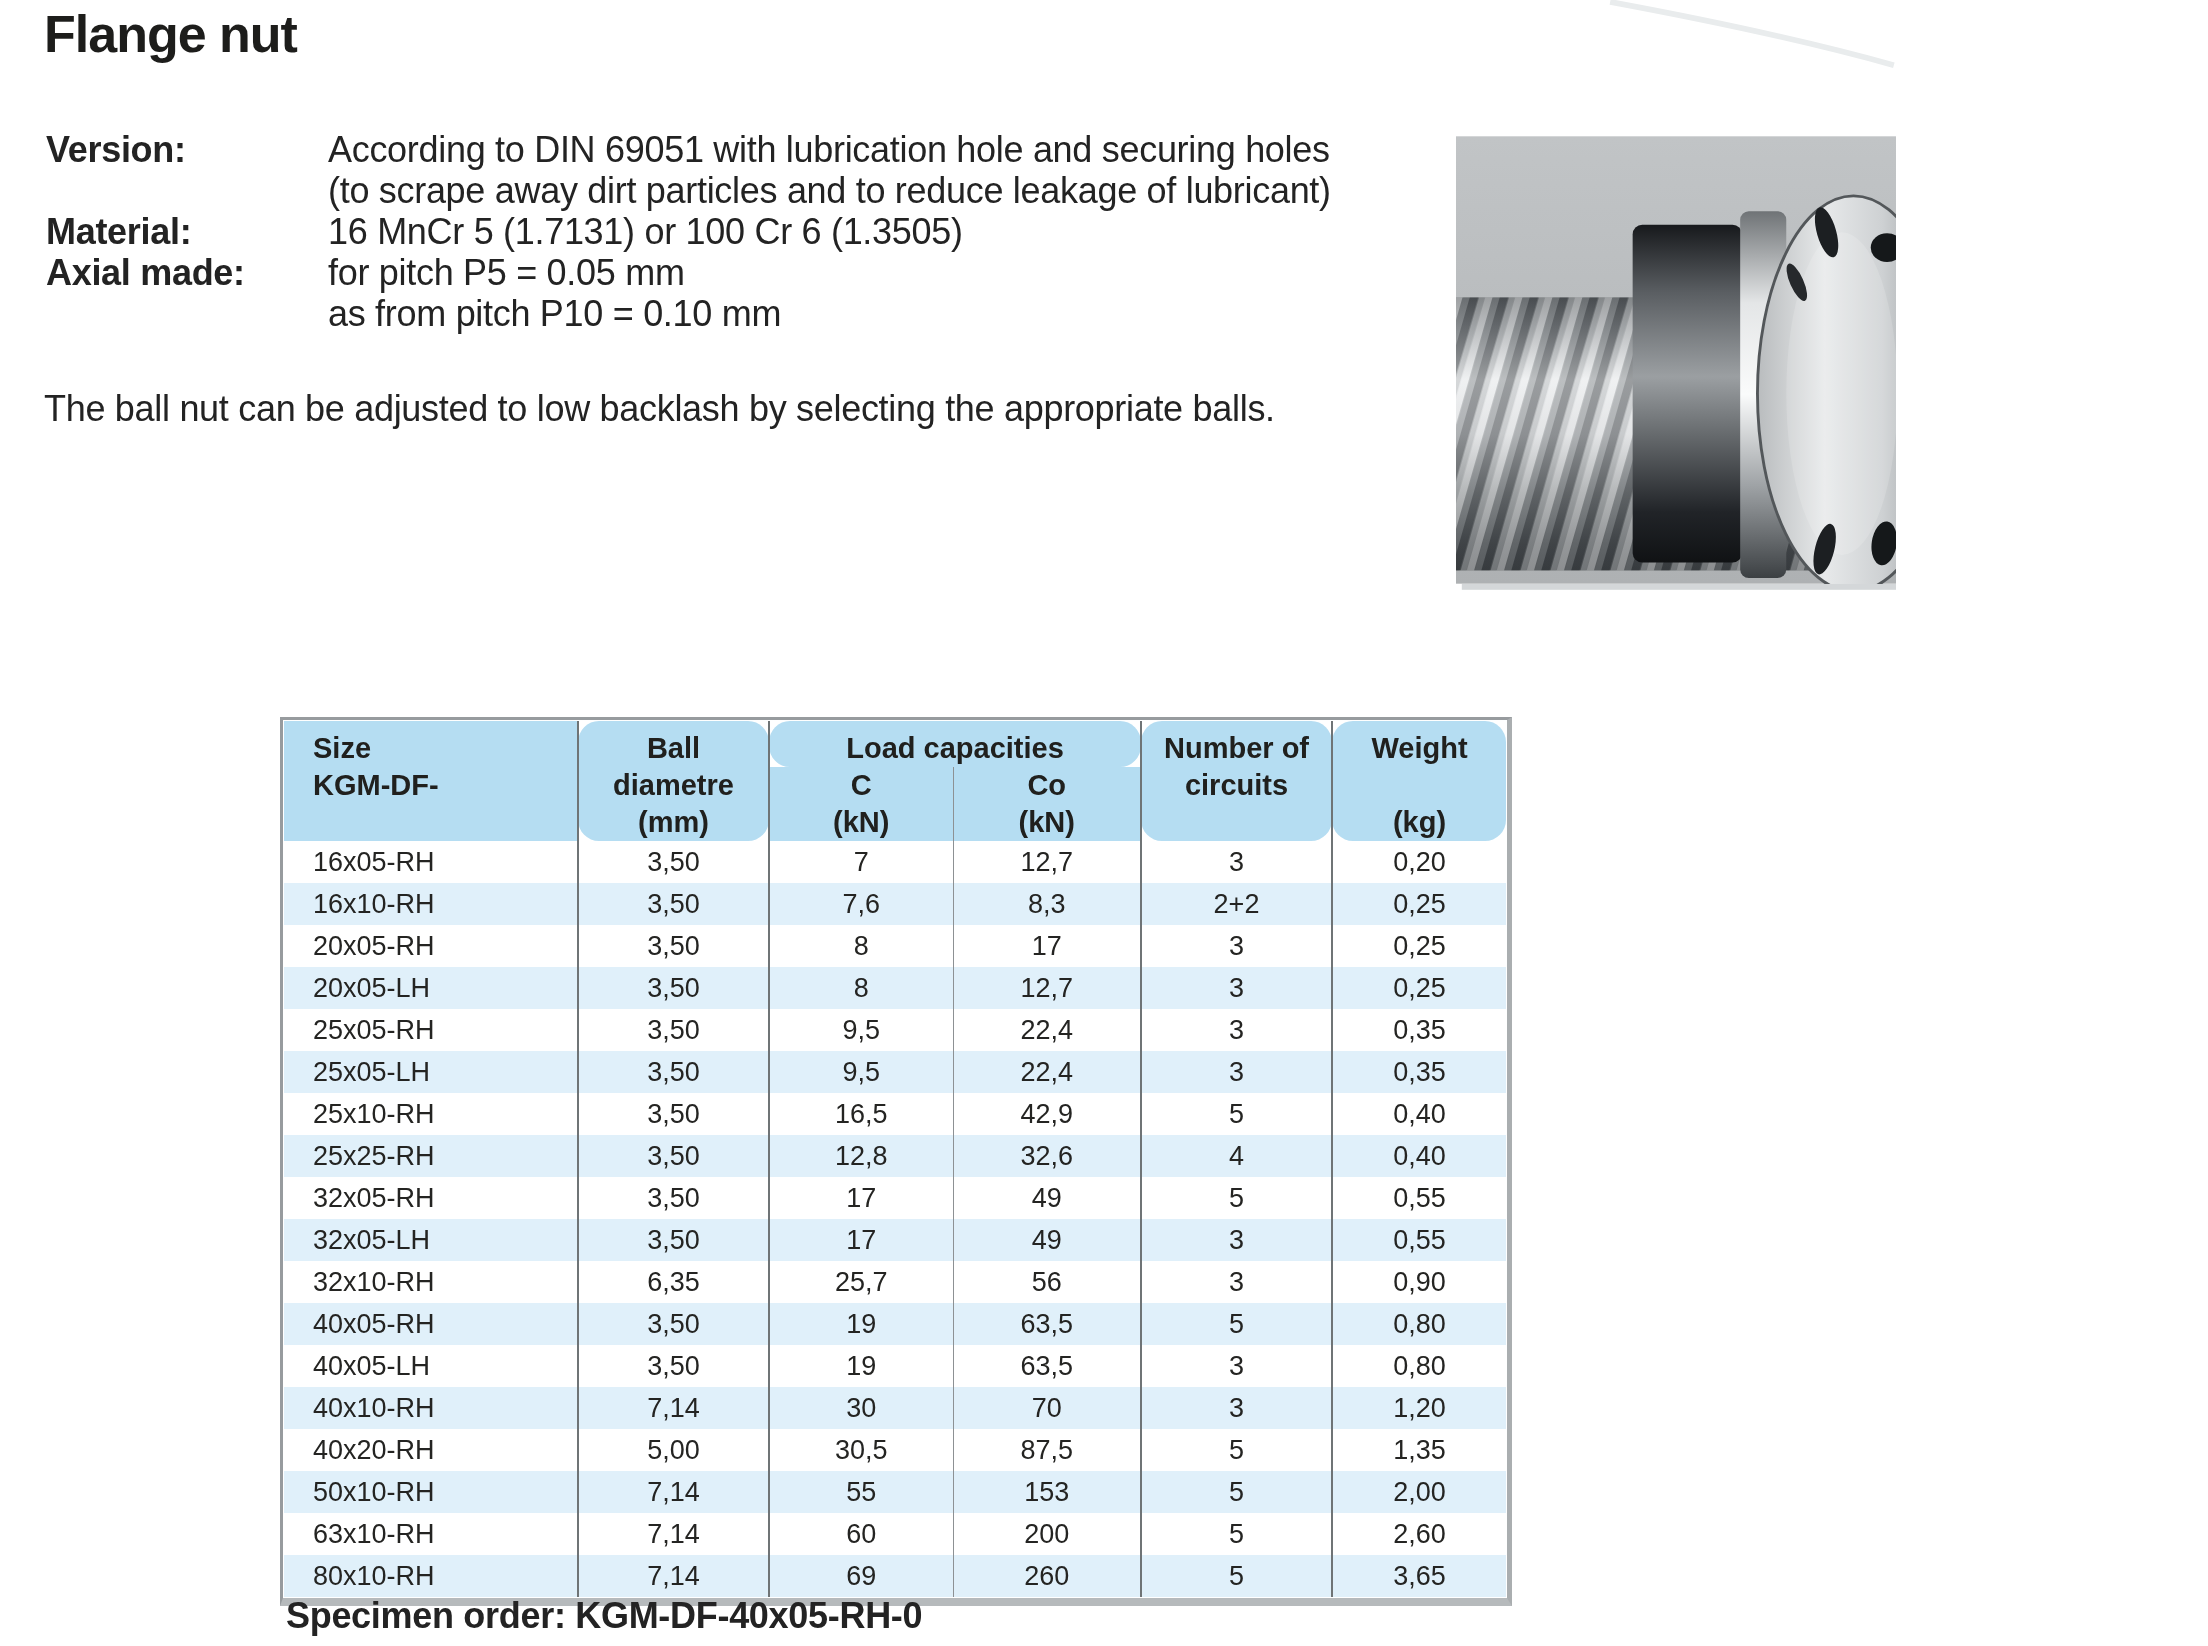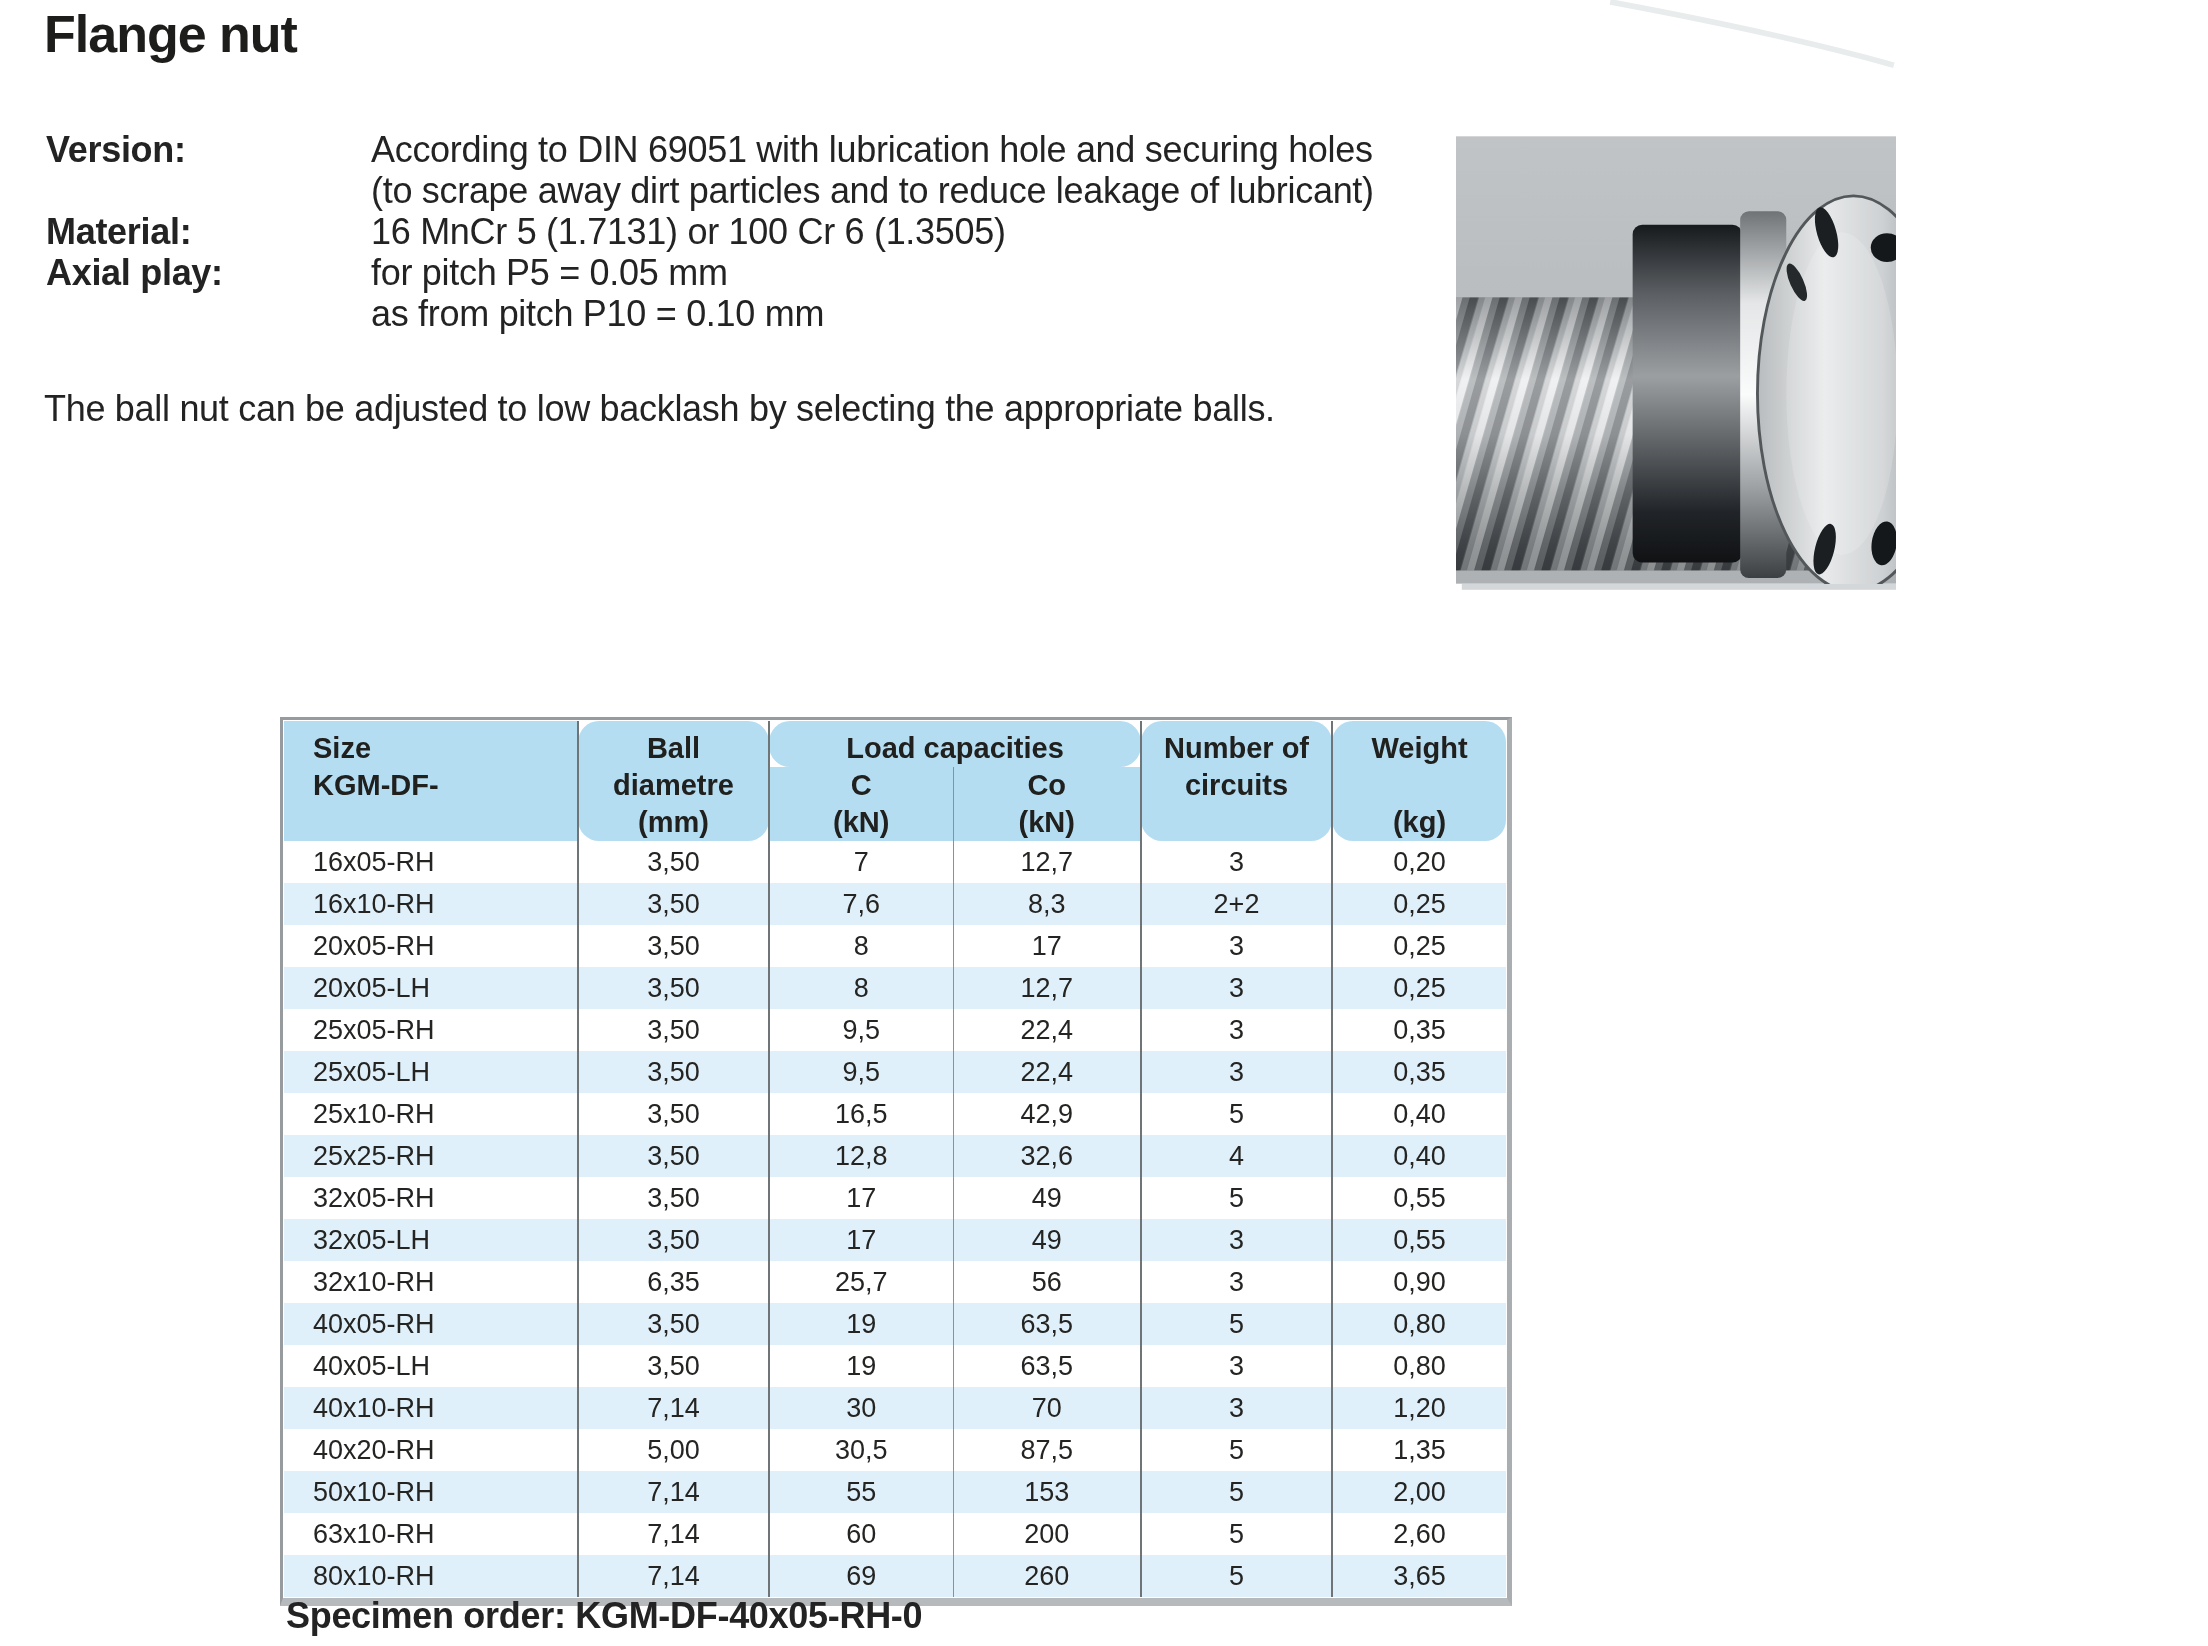--- a/index.html
+++ b/index.html
@@ -4,21 +4,21 @@
 <style>
   html,body{margin:0;padding:0;background:#ffffff;}
   .page{position:relative;width:1896px;height:1647px;background:#ffffff;overflow:hidden;
         font-family:"Liberation Sans", sans-serif;color:#232323;}
 
   
   .title{position:absolute;left:44px;top:3.8px;font-size:52px;font-weight:bold;color:#1d1d1b;letter-spacing:-1px;}
 
   
   .specs{position:absolute;left:46px;top:129px;font-size:36px;letter-spacing:-0.3px;}
-  .spec-row{display:flex;height:41px;line-height:41px;white-space:nowrap;gap:43px;}
+  .spec-row{display:flex;height:41px;line-height:41px;white-space:nowrap;}
   .spec-label{flex:0 0 282px;font-weight:bold;}
   .spec-value{flex:1 1 auto;}
 
   .intro{position:absolute;left:44px;top:388px;margin:0;font-size:36px;letter-spacing:-0.3px;white-space:nowrap;}
 
   
   .photo{position:absolute;left:1456px;top:136px;width:673px;height:448px;box-shadow:5.8px 5.8px 0 #d4d7d9;}
   .photo svg{display:block;}
 
   
@@ -62,21 +62,21 @@
       </div>
       <div class="spec-row">
         <div class="spec-label"></div>
         <div class="spec-value">(to scrape away dirt particles and to reduce leakage of lubricant)</div>
       </div>
       <div class="spec-row">
         <div class="spec-label">Material:</div>
         <div class="spec-value">16 MnCr 5 (1.7131) or 100 Cr 6 (1.3505)</div>
       </div>
       <div class="spec-row">
-        <div class="spec-label">Axial play:</div>
+        <div class="spec-label">Axial made:</div>
         <div class="spec-value">for pitch P5 = 0.05 mm</div>
       </div>
       <div class="spec-row">
         <div class="spec-label"></div>
         <div class="spec-value">as from pitch P10 = 0.10 mm</div>
       </div>
     </div>
 
   <p class="intro">The ball nut can be adjusted to low backlash by selecting the appropriate balls.</p>
 

